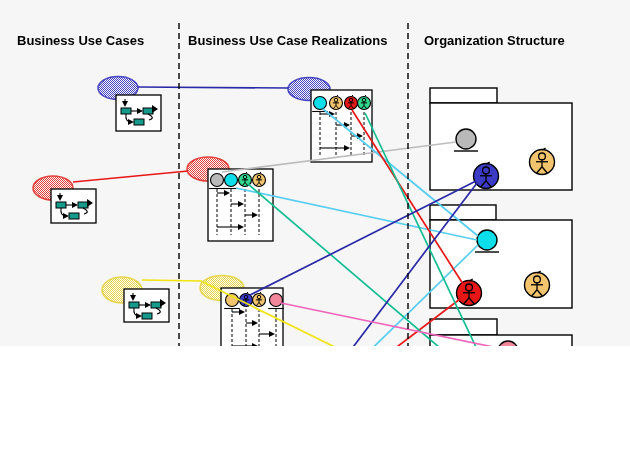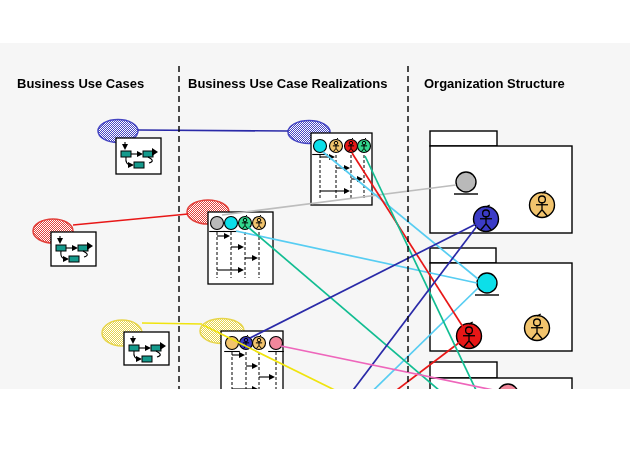--- a/index.html
+++ b/index.html
@@ -1,16 +1,16 @@
 <!DOCTYPE html>
 <html><head>
 <meta charset="utf-8">
 <style>
   html,body{margin:0;padding:0;}
-  .stage{position:relative;width:630px;height:346px;overflow:hidden;margin-top:43px;}
+  .stage{position:relative;width:630px;height:346px;overflow:hidden;}
   svg{display:block;}
   .hdr{font-family:"Liberation Sans","DejaVu Sans",sans-serif;font-size:13px;font-weight:bold;fill:#000000;}
 </style>
 </head>
 <body>
 
 <div class="stage">
   <svg id="diagram" width="630" height="473" viewBox="0 0 630 473" xmlns="http://www.w3.org/2000/svg">
     <defs id="defs">
         <pattern id="h0" width="2" height="2" patternUnits="userSpaceOnUse">

